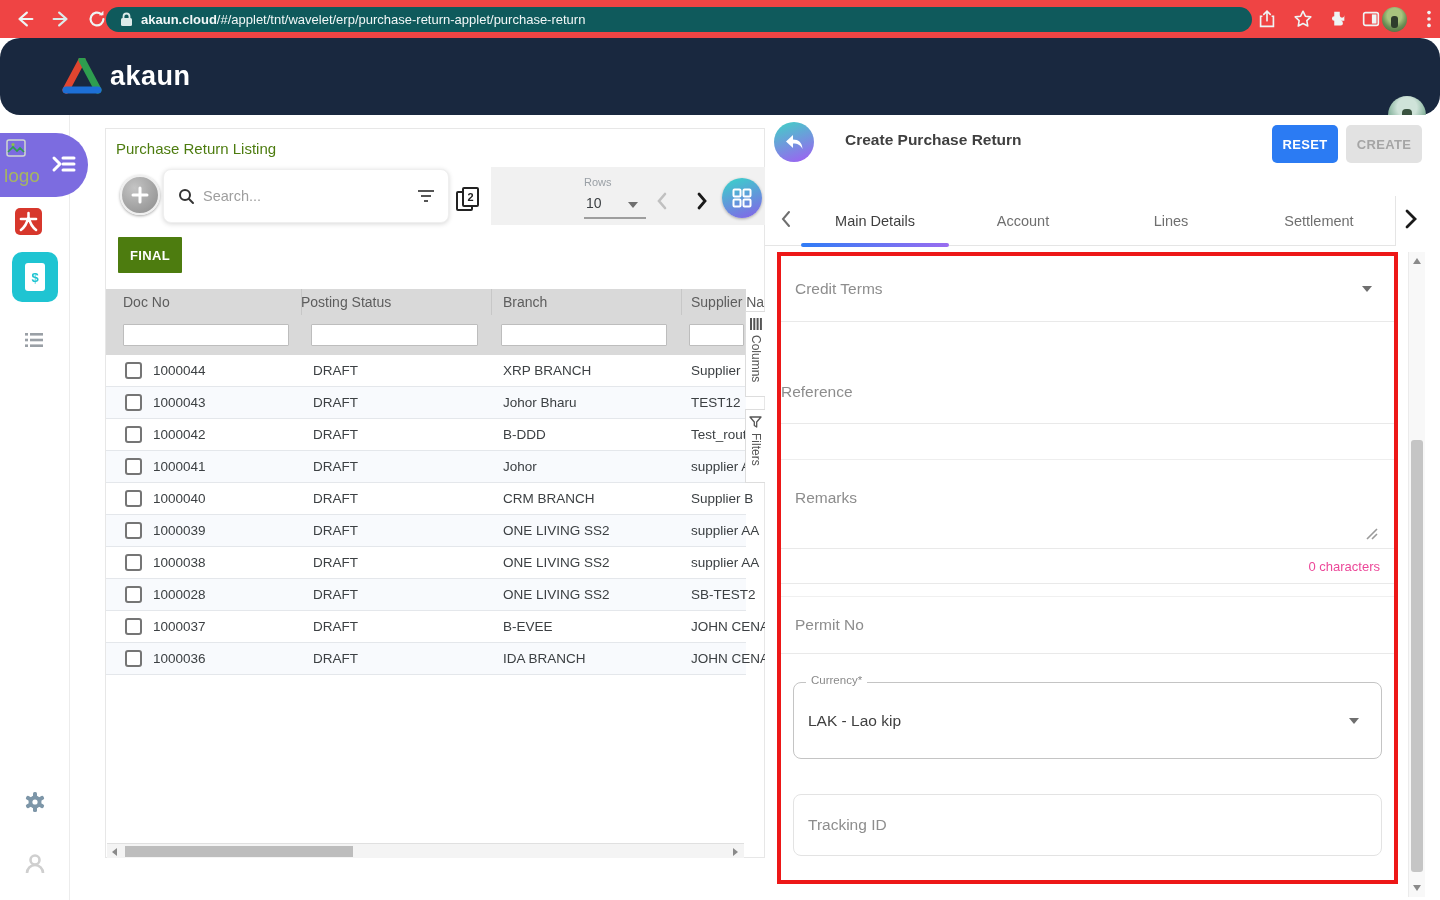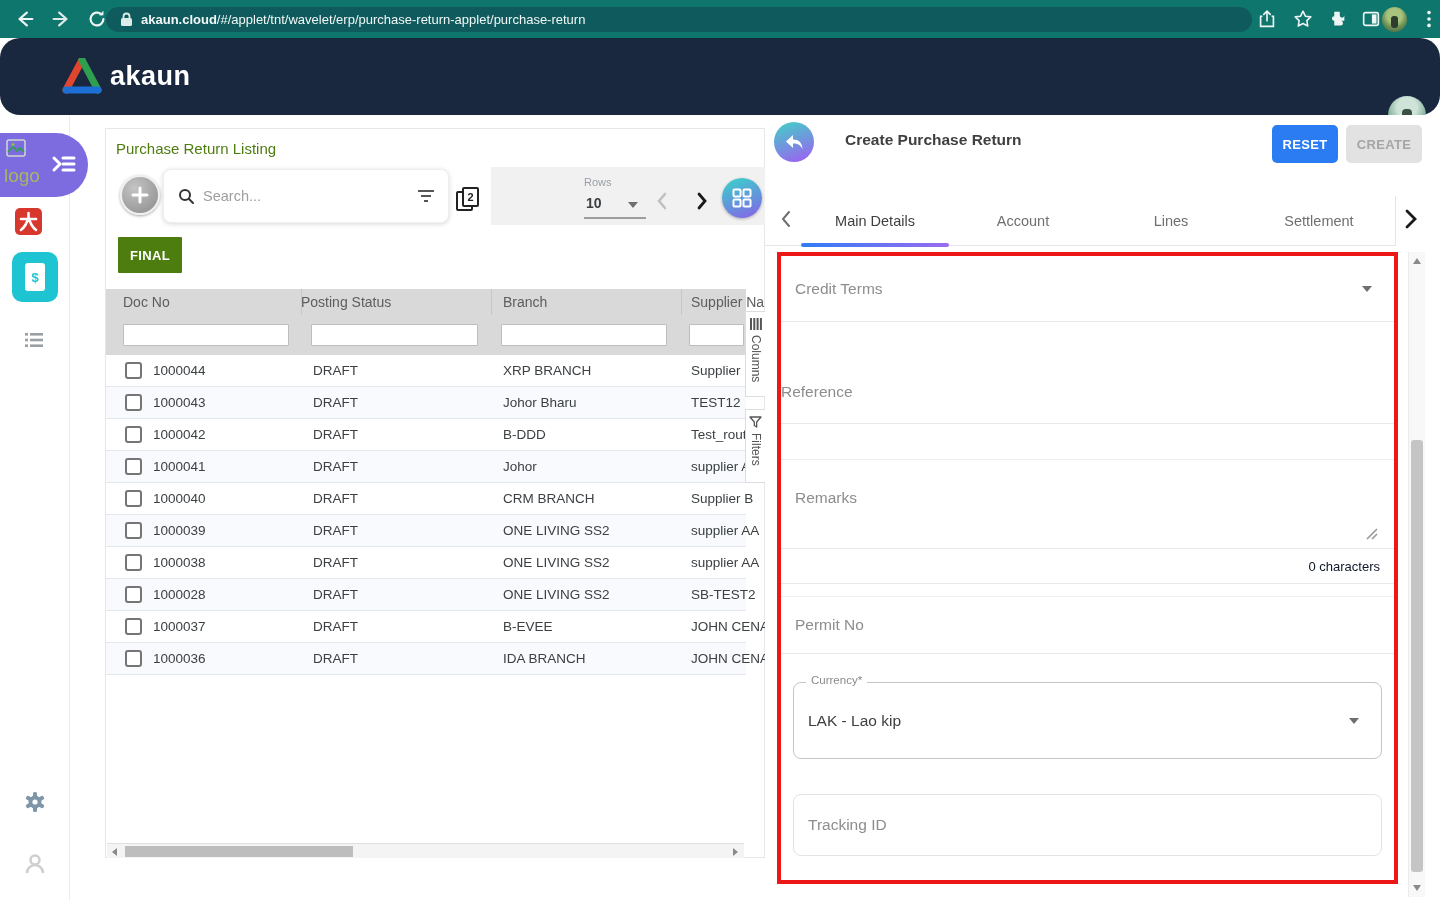--- a/index.html
+++ b/index.html
@@ -1,21 +1,21 @@
 <!DOCTYPE html>
 <html><head>
 <meta charset="utf-8">
 <style>
   html,body{margin:0;padding:0;background:#e9e9e9;}
   *{box-sizing:border-box;font-family:"Liberation Sans",sans-serif;}
   .screen{position:relative;width:1440px;height:900px;background:#fff;overflow:hidden;margin:0 auto;}
   .abs{position:absolute;}
 
   
-  .chrome{position:absolute;left:0;top:0;width:1440px;height:38px;background:#0f766e;}
+  .chrome{position:absolute;left:0;top:0;width:1440px;height:38px;background:#ef4444;}
   .chrome svg{display:block;}
   .urlpill{position:absolute;left:106px;top:7px;width:1146px;height:25px;border-radius:13px;background:#0f5a5c;display:flex;align-items:center;padding-left:14px;}
   .urltext{color:#f2f7f7;font-size:13px;white-space:nowrap;}
   .urltext .host{font-weight:bold;}
   .cavatar{position:absolute;left:1382px;top:7px;width:25px;height:25px;border-radius:50%;background:radial-gradient(circle at 50% 35%,#a8c37e 0 35%,#6c8f55 60%,#3e5c3a 100%);}
   .cavatar::after{content:"";position:absolute;left:9px;top:9px;width:7px;height:12px;border-radius:3px;background:#2e3c2c;}
 
   
   .appbar{position:absolute;left:0;top:38px;width:1440px;height:77px;background:#19283f;border-radius:20px;}
   .brand{position:absolute;left:62px;top:20px;display:flex;align-items:center;gap:8px;}
@@ -37,21 +37,21 @@
   .panelL{position:absolute;left:105px;top:128px;width:660px;height:730px;background:#fff;border:1px solid #e7e7e7;}
   .ptitle{position:absolute;left:10px;top:11px;font-size:15px;font-weight:normal;color:#4d7c0f;text-align:center;}
   .toolband{position:absolute;left:385px;top:38px;width:274px;height:58px;background:#f1f1f1;}
   .plusbtn{position:absolute;left:14px;top:46px;width:40px;height:40px;border-radius:50%;background:radial-gradient(circle at 35% 30%,#c4c4c4,#8b8b8b);border:2px solid #efefef;box-shadow:0 1px 3px rgba(0,0,0,.35);display:flex;align-items:center;justify-content:center;}
   .searchbox{position:absolute;left:57px;top:40px;width:286px;height:54px;background:#fff;border:1px solid #efefef;border-radius:8px;box-shadow:0 1px 5px rgba(0,0,0,.16);display:flex;align-items:center;padding:0 14px;gap:8px;}
   .searchph{color:#9e9e9e;font-size:14.5px;flex:1;}
   .pagesicon{position:absolute;left:350px;top:58px;width:26px;height:26px;}
   .pagesicon .back{position:absolute;left:0;top:4px;width:17px;height:20px;border:2px solid #222;border-radius:2px;}
   .pagesicon .front{position:absolute;left:6px;top:0;width:17px;height:20px;border:2px solid #222;border-radius:2px;background:#fff;display:flex;align-items:center;justify-content:center;font-size:11px;font-weight:bold;color:#222;}
   .rowslabel{position:absolute;left:478px;top:47px;font-size:11px;color:#9aa0a6;}
-  .rowsval{position:absolute;left:480px;top:66px;font-size:14px;color:#3c4043;font-weight:bold;}
+  .rowsval{position:absolute;left:480px;top:66px;font-size:14px;color:#3c4043;}
   .rowsline{position:absolute;left:478px;top:88px;width:62px;height:2px;background:#9e9e9e;}
   .caret{width:0;height:0;border-left:5px solid transparent;border-right:5px solid transparent;border-top:6px solid #6f6f6f;}
   .rowscaret{position:absolute;left:522px;top:73px;}
   .chev{position:absolute;top:62px;}
   .gridbtn{position:absolute;left:616px;top:49px;width:40px;height:40px;border-radius:50%;background:linear-gradient(160deg,#37d6c9 0%,#7e6ce6 90%);display:flex;align-items:center;justify-content:center;box-shadow:0 1px 3px rgba(0,0,0,.3);}
   .finalbtn{position:absolute;left:12px;top:108px;width:64px;height:36px;border-radius:1px;background:#4d7c0f;color:#fff;font-size:13px;font-weight:bold;letter-spacing:.3px;display:flex;align-items:center;justify-content:center;border:none;}
 
   .thead{position:absolute;left:0;top:160px;width:640px;height:26px;background:#d9d9d9;}
   .thead span{position:absolute;top:5px;font-size:14px;color:#5d5d5d;white-space:nowrap;}
   .colsep{position:absolute;top:0;width:1px;height:26px;background:#c7c7c7;}
@@ -92,21 +92,21 @@
   .redbox{position:absolute;left:12px;top:137px;width:621px;height:632px;border:4px solid #ed1717;background:#fff;}
   .frow{position:absolute;left:0;width:613px;}
   .flabel{font-size:15.5px;color:#8d8d8d;}
   .f-credit{top:0;height:66px;border-bottom:1px solid #e9e9e9;display:flex;align-items:center;padding:0 22px 0 14px;}
   .f-credit .caret{margin-left:auto;}
   .f-helper{top:66px;height:38px;border-bottom:1px solid #e9e9e9;display:flex;align-items:center;padding-left:14px;font-size:13.5px;color:#4a4a4a;}
   .f-helper b{color:#3b3b3b;margin-right:4px;}
   .f-ref{top:104px;height:64px;border-bottom:1px solid #e9e9e9;display:flex;align-items:center;padding-left:0;}
   .f-remarks{top:203px;height:90px;border-top:1px solid #eee;border-bottom:1px solid #e9e9e9;padding:29px 0 0 14px;}
   .resize{position:absolute;right:16px;bottom:8px;}
-  .f-chars{top:293px;height:35px;border-bottom:1px solid #e9e9e9;display:flex;align-items:center;justify-content:flex-end;padding-right:14px;font-size:13px;color:#0f172a;}
+  .f-chars{top:293px;height:35px;border-bottom:1px solid #e9e9e9;display:flex;align-items:center;justify-content:flex-end;padding-right:14px;font-size:13px;color:#ec4899;}
   .f-permit{top:340px;height:58px;border-top:1px solid #f0f0f0;border-bottom:1px solid #e9e9e9;display:flex;align-items:center;padding-left:14px;}
   .f-currency{top:426px;left:12px;width:589px;height:77px;border:1px solid #c4c4c4;border-radius:8px;display:flex;align-items:center;padding:0 22px 0 14px;}
   .f-currency .floatlbl{position:absolute;left:12px;top:-9px;background:#fff;padding:0 5px;font-size:11.5px;color:#8a8a8a;}
   .f-currency .val{font-size:15.5px;color:#3f3f3f;text-align:center;}
   .f-currency .caret{margin-left:auto;}
   .f-track{top:538px;left:12px;width:589px;height:62px;border:1px solid #e3e3e3;border-radius:8px;display:flex;align-items:center;padding-left:14px;}
 
   .vscroll{position:absolute;left:643px;top:137px;width:17px;height:645px;background:#f8f8f8;border-left:1px solid #ebebeb;}
   .vthumb{position:absolute;left:2px;top:188px;width:12px;height:432px;background:#c5c5c5;border-radius:3px;}
   .varrow{position:absolute;left:4px;width:0;height:0;border-left:4.5px solid transparent;border-right:4.5px solid transparent;}

